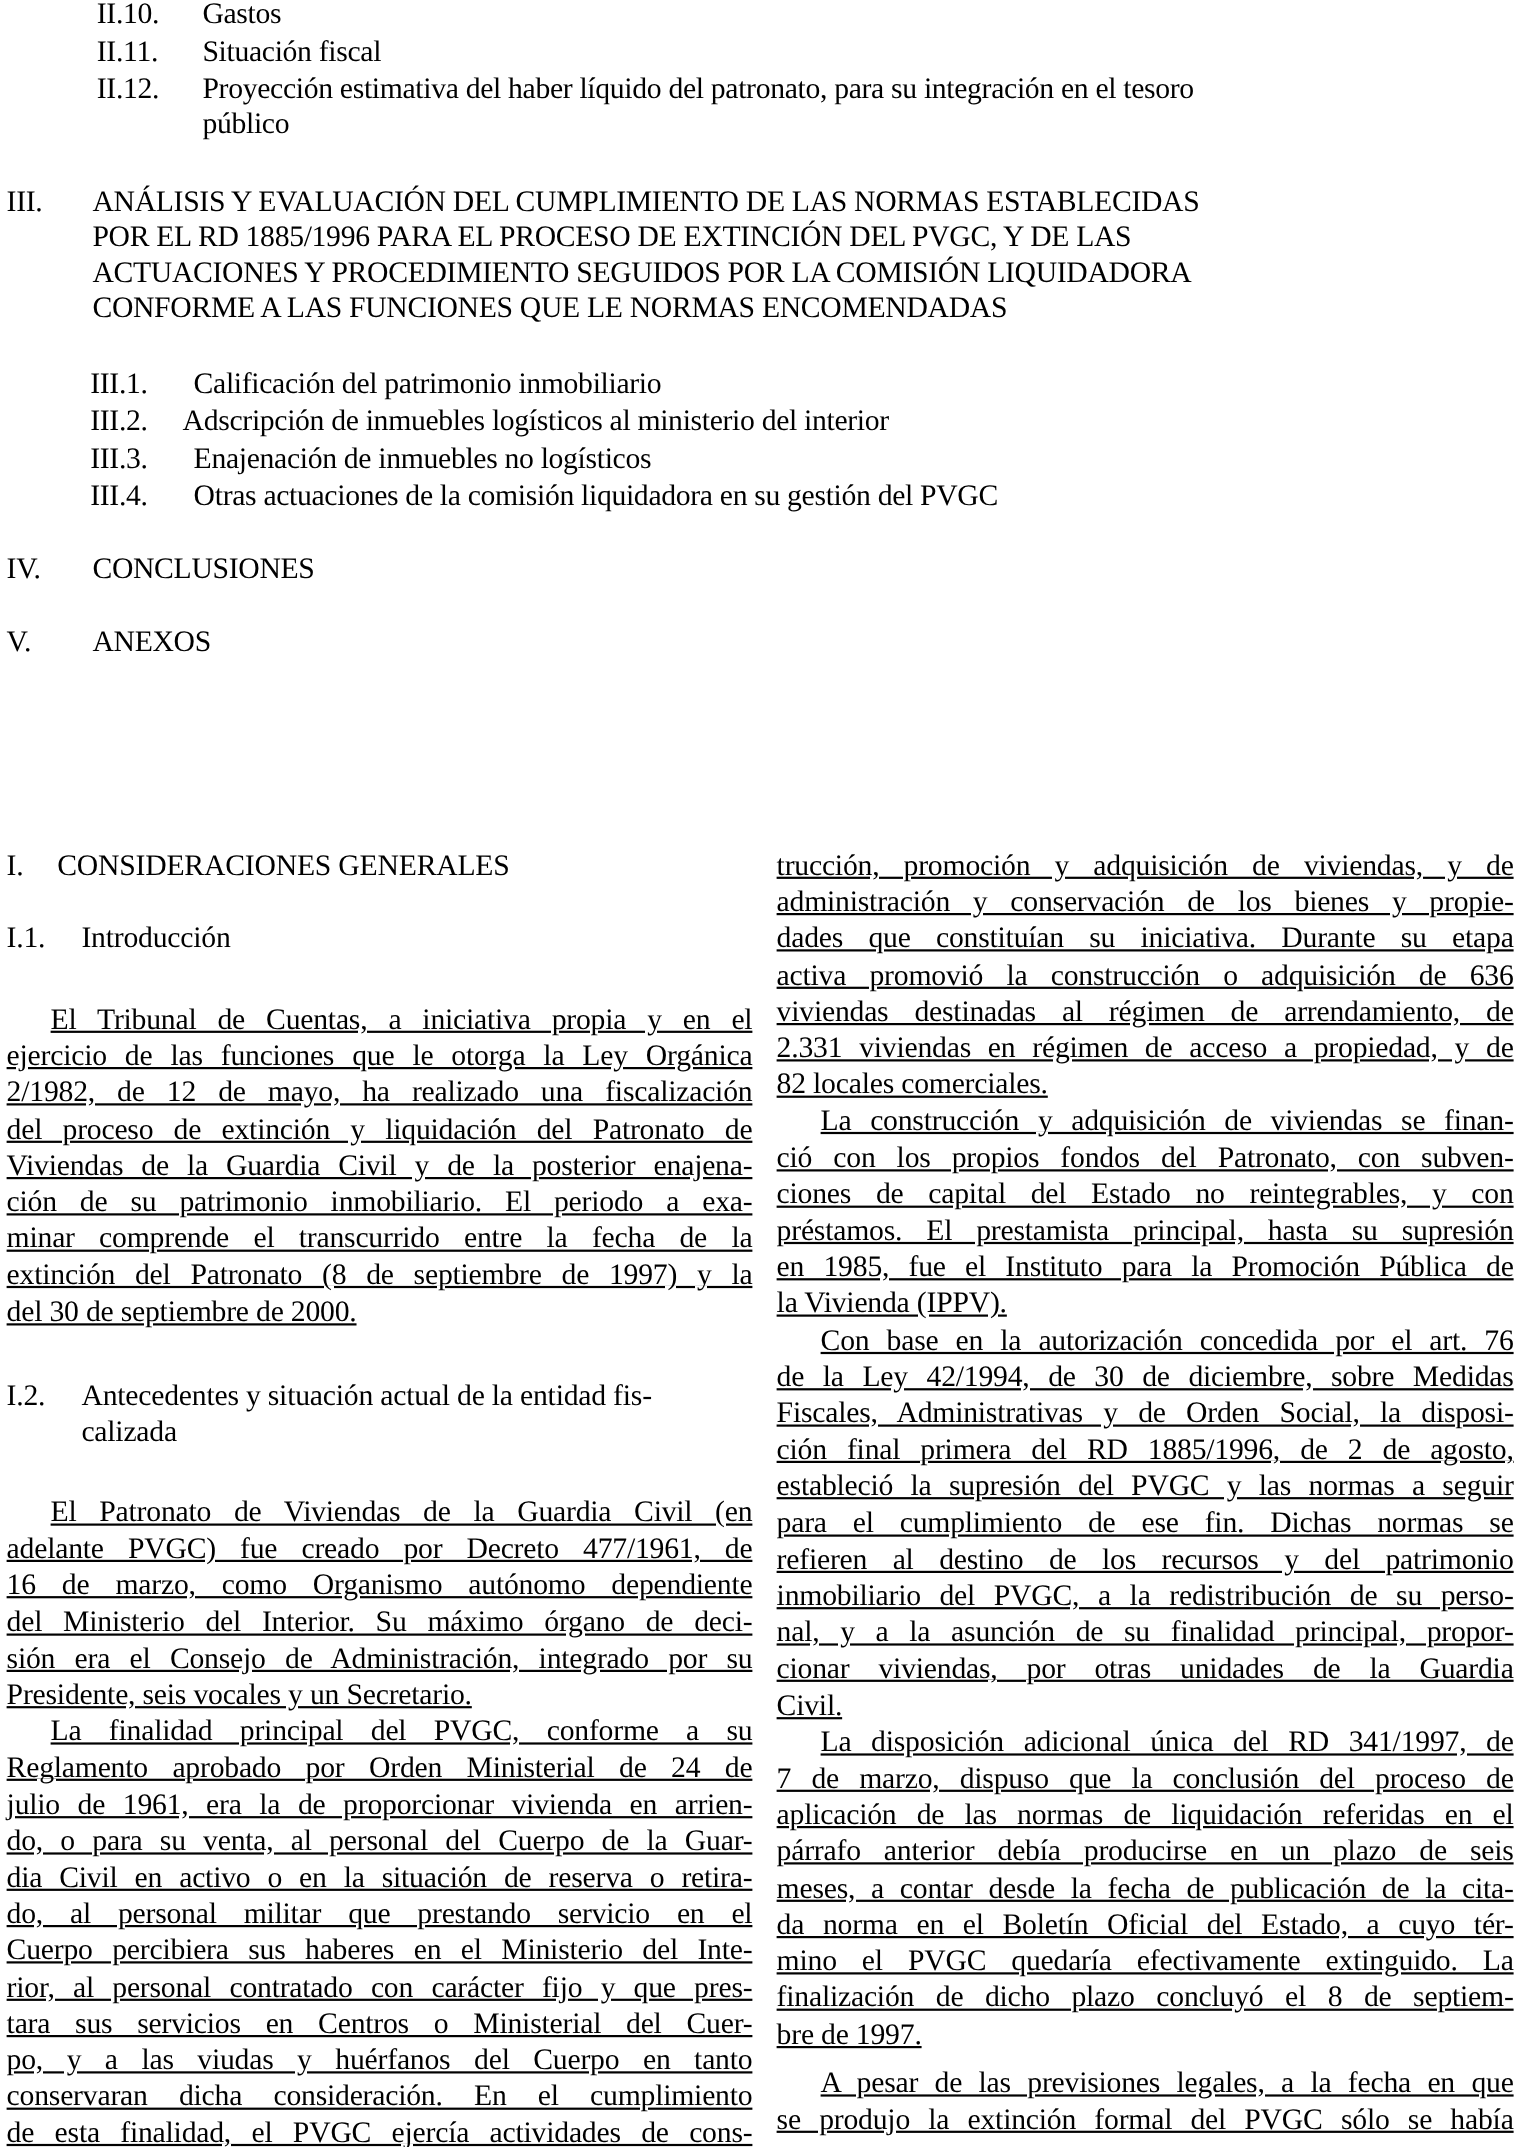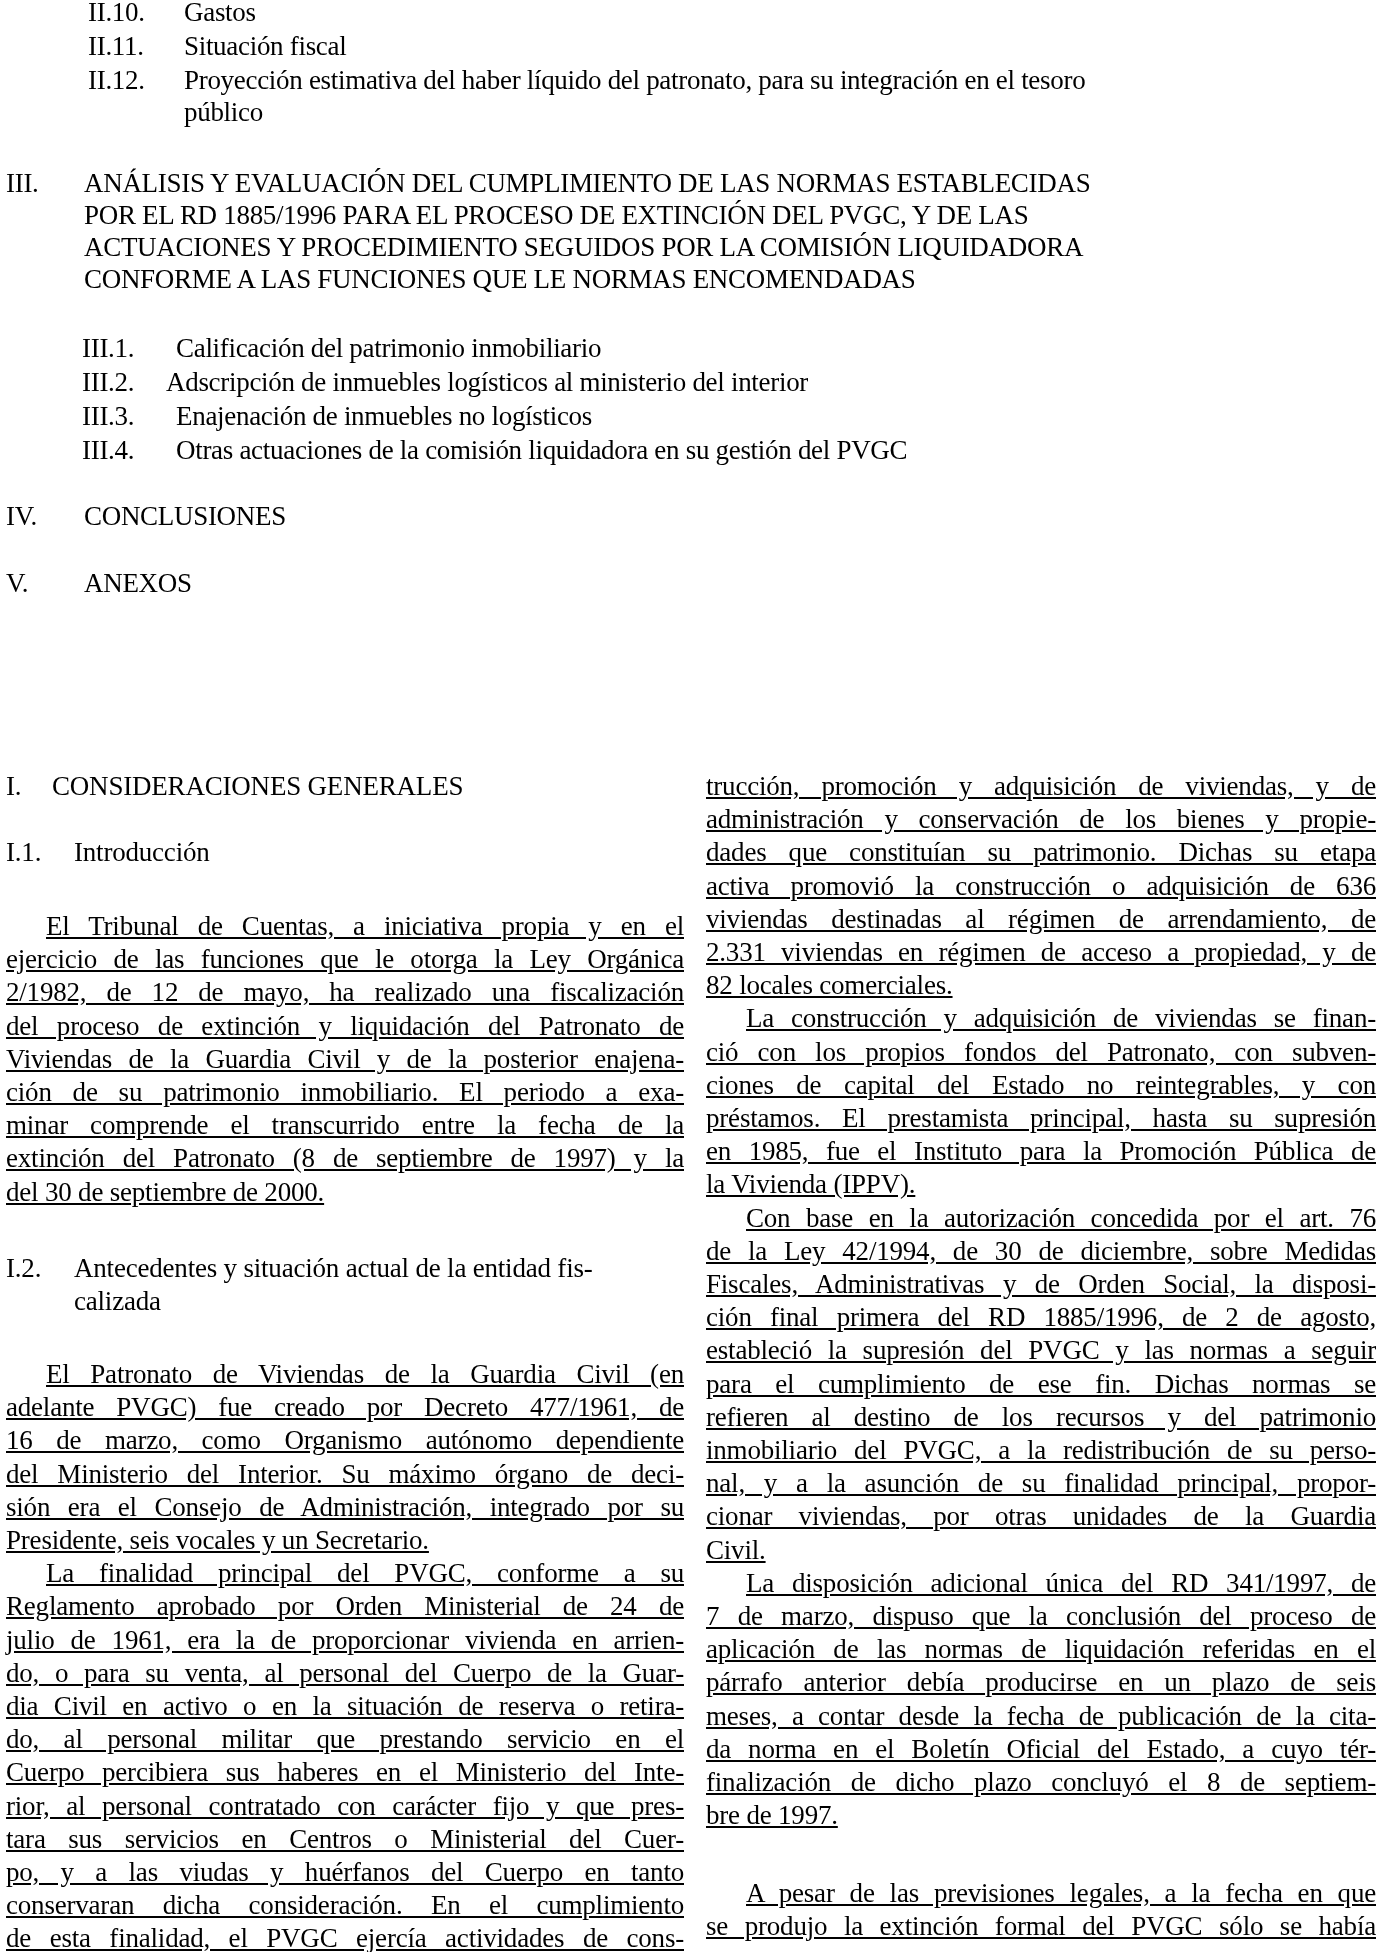--- a/index.html
+++ b/index.html
@@ -123,21 +123,21 @@
     <span class="line">po, y a las viudas y huérfanos del Cuerpo en tanto</span>
     <span class="line">conservaran dicha consideración. En el cumplimiento</span>
     <span class="line">de esta finalidad, el PVGC ejercía actividades de cons-</span>
   </div>
 </div>
 
 <div class="col col-right">
   <div class="para" style="position:absolute;top:0;left:0;width:670px;">
     <span class="line">trucción, promoción y adquisición de viviendas, y de</span>
     <span class="line">administración y conservación de los bienes y propie-</span>
-    <span class="line">dades que constituían su patrimonio. Dichas su etapa</span>
+    <span class="line">dades que constituían su iniciativa. Durante su etapa</span>
     <span class="line">activa promovió la construcción o adquisición de 636</span>
     <span class="line">viviendas destinadas al régimen de arrendamiento, de</span>
     <span class="line">2.331 viviendas en régimen de acceso a propiedad, y de</span>
     <span class="line last">82 locales comerciales.</span>
 
     <span class="line indent">La construcción y adquisición de viviendas se finan-</span>
     <span class="line">ció con los propios fondos del Patronato, con subven-</span>
     <span class="line">ciones de capital del Estado no reintegrables, y con</span>
     <span class="line">préstamos. El prestamista principal, hasta su supresión</span>
     <span class="line">en 1985, fue el Instituto para la Promoción Pública de</span>
@@ -154,20 +154,21 @@
     <span class="line">nal, y a la asunción de su finalidad principal, propor-</span>
     <span class="line">cionar viviendas, por otras unidades de la Guardia</span>
     <span class="line last">Civil.</span>
 
     <span class="line indent">La disposición adicional única del RD 341/1997, de</span>
     <span class="line">7 de marzo, dispuso que la conclusión del proceso de</span>
     <span class="line">aplicación de las normas de liquidación referidas en el</span>
     <span class="line">párrafo anterior debía producirse en un plazo de seis</span>
     <span class="line">meses, a contar desde la fecha de publicación de la cita-</span>
     <span class="line">da norma en el Boletín Oficial del Estado, a cuyo tér-</span>
+    <span class="line">mino el PVGC quedaría efectivamente extinguido. La</span>
     <span class="line">finalización de dicho plazo concluyó el 8 de septiem-</span>
     <span class="line last">bre de 1997.</span>
   </div>
   <div class="para" style="position:absolute;top:1107px;left:0;width:670px;">
     <span class="line indent">A pesar de las previsiones legales, a la fecha en que</span>
     <span class="line">se produjo la extinción formal del PVGC sólo se había</span>
   </div>
 </div>
 
 </body></html>

